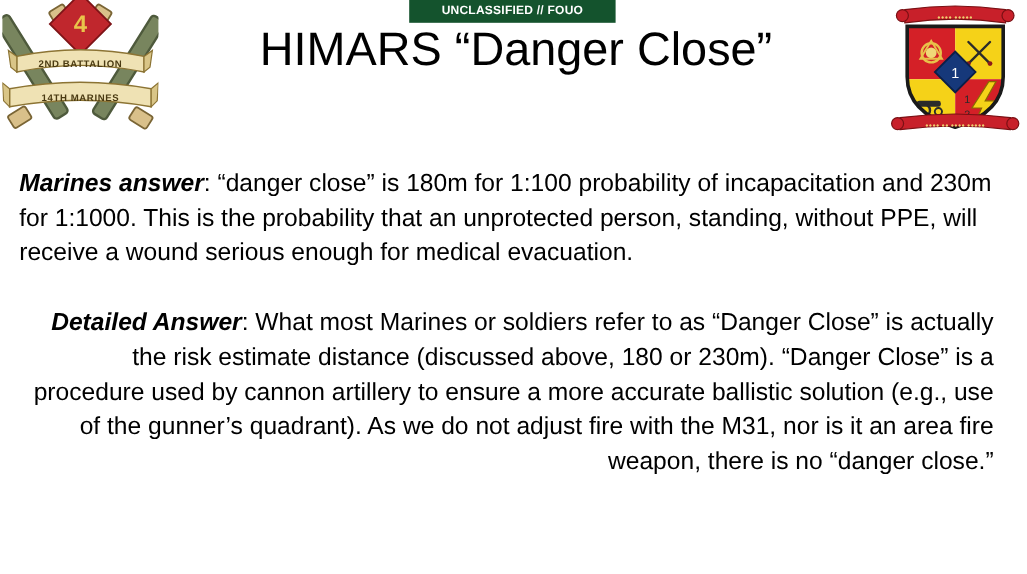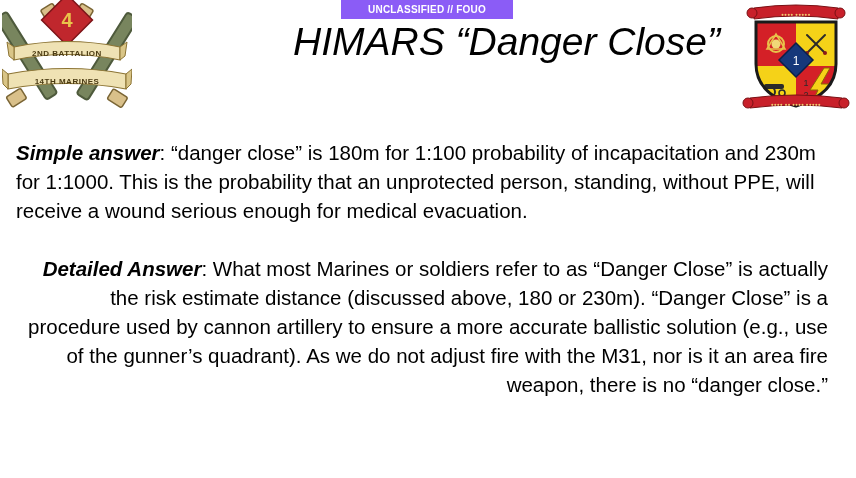--- a/index.html
+++ b/index.html
@@ -20,45 +20,44 @@
     overflow: hidden;
   }
 
   
   .class-banner {
     position: absolute;
     left: 341px;
     top: 0px;
     width: 172px;
     height: 19px;
-    background: #8b5cf6;
+    background: #14532d;
     color: #ffffff;
     font-size: 10px;
     font-weight: bold;
     letter-spacing: 0.2px;
     display: flex;
     align-items: center;
     justify-content: center;
     font-family: "Liberation Sans", sans-serif;
   }
 
   
   .slide-title {
     position: absolute;
     left: 140px;
     top: 22px;
     width: 580px;
-    text-align: right;
+    text-align: center;
     font-size: 39px;
     font-weight: normal;
     line-height: 1.05;
     color: #000000;
     font-family: "Liberation Sans", sans-serif;
     white-space: nowrap;
-    font-style: italic;
   }
 
   
   .emblem-left {
     position: absolute;
     left: 2px;
     top: 0px;
     width: 130px;
     height: 112px;
   }
@@ -194,20 +193,20 @@
         <path d="M10 96 Q56 90 102 96 L102 106 Q56 100 10 106 Z" fill="#C8202A" stroke="#7A1014" stroke-width="1"></path>
         <circle cx="8" cy="101" r="5" fill="#C8202A" stroke="#7A1014" stroke-width="1"></circle>
         <circle cx="104" cy="101" r="5" fill="#C8202A" stroke="#7A1014" stroke-width="1"></circle>
         <text x="56" y="104" font-family="'Liberation Sans', sans-serif" font-size="4.5" fill="#F0D070" text-anchor="middle" letter-spacing="0.3">●●●● ●● ●●●● ●●●●●</text>
       </g>
     </svg>
   </div>
 
   <div class="body-block">
     <p class="para">
-      <span class="lead">Simple answer</span><span>:</span><span>  “danger close” is 180m for 1:100 probability of incapacitation and  230m for 1:1000.  This is the probability that an unprotected person, standing,  without PPE, will receive a wound serious enough for medical evacuation.</span>
+      <span class="lead">Marines answer</span><span>:</span><span>  “danger close” is 180m for 1:100 probability of incapacitation and  230m for 1:1000.  This is the probability that an unprotected person, standing,  without PPE, will receive a wound serious enough for medical evacuation.</span>
     </p>
     <p class="para">
       <span class="lead">Detailed Answer</span><span>:</span><span>  What most Marines or soldiers refer to as “Danger Close” is  actually the risk estimate distance (discussed above, 180 or 230m).  “Danger Close”   is a procedure used by cannon artillery to ensure a more accurate ballistic solution  (e.g., use of the gunner’s quadrant).  As we do not adjust fire with the M31, nor is it  an area fire weapon, there is no “danger close.”</span>
     </p>
   </div>
 
 </div>
 
 </body></html>

